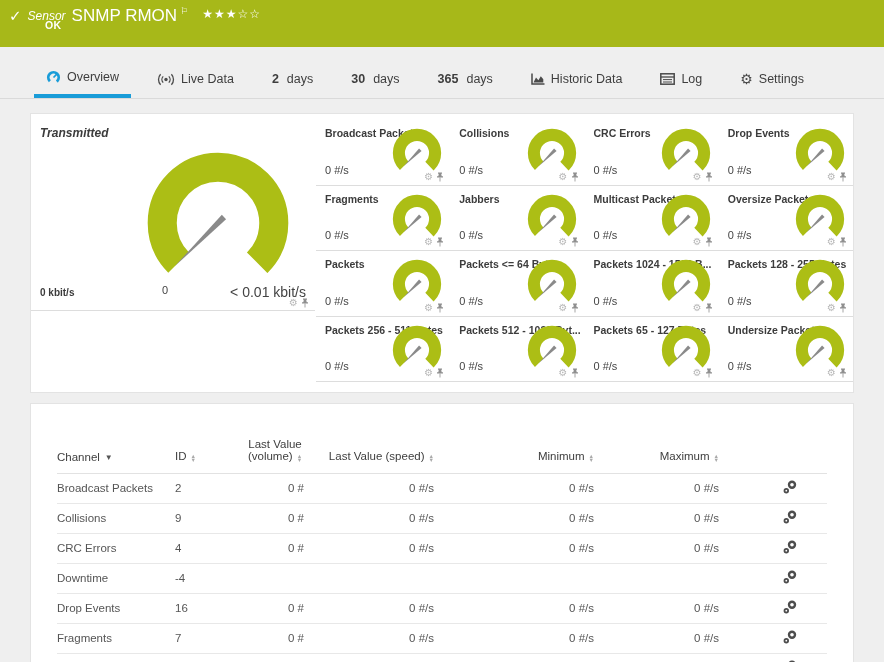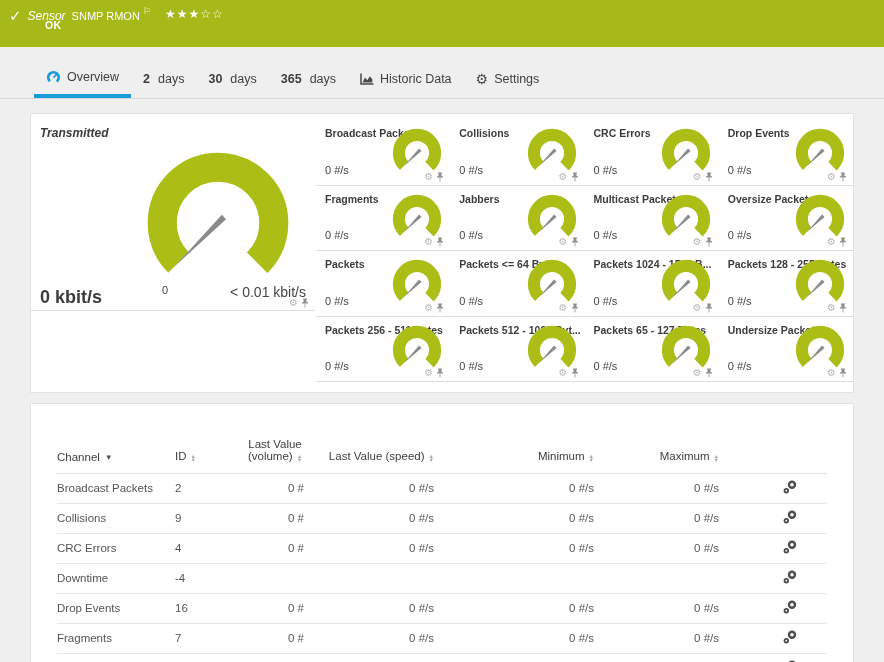--- a/index.html
+++ b/index.html
@@ -7,43 +7,43 @@
     width:884px;height:662px;overflow:hidden;position:relative;
     background:#efefef;
     font-family:"Liberation Sans","DejaVu Sans",sans-serif;
     color:#444;
   }
   
   .sensor-header{position:absolute;left:0;top:0;width:884px;height:47px;background:#a7b819;color:#fff;}
   .hdr-line{position:absolute;left:9px;top:5px;display:flex;align-items:flex-start;white-space:nowrap;}
   .hdr-check{font-size:15px;font-weight:bold;margin-right:6px;line-height:22px;}
   .hdr-kind{font-style:italic;font-size:12px;line-height:22px;margin-right:6px;}
-  .hdr-name{font-size:11px;line-height:22px;}
+  .hdr-name{font-size:17px;line-height:22px;}
   .hdr-flag{font-size:9px;margin-left:3px;line-height:12px;}
   .hdr-stars{font-size:12px;letter-spacing:1px;margin-left:14px;line-height:18px;}
   .hdr-status{position:absolute;left:45px;top:19px;font-size:10.5px;font-weight:bold;letter-spacing:.3px;}
   
   .tabs{position:absolute;left:0;top:60px;width:884px;height:39px;display:flex;align-items:stretch;
-        padding-left:34px;box-sizing:border-box;border-bottom:1px solid #dadada;}
+        padding-left:34px;box-sizing:border-box;border-bottom:1px solid #dadada;column-gap:14px;}
   .tab{display:flex;align-items:center;gap:6px;padding:0 12px;font-size:12.5px;color:#3e3e3e;cursor:pointer;}
   .tab .num{font-weight:bold;margin-right:2px;}
   .tab.active{border-bottom:4px solid #199cd8;}
   .tab svg{flex:0 0 auto;}
   .tab .gear-glyph{font-size:14px;color:#4a4a4a;line-height:14px;}
   
   .panel{position:absolute;left:30px;width:822px;background:#fff;border:1px solid #e3e3e3;box-sizing:content-box;}
   .panel-gauges{top:113px;height:278px;}
   .panel-table{top:403px;height:270px;}
   
   .main-gauge{position:absolute;left:0;top:0;width:284px;height:196px;border-bottom:1px solid #ddd;}
   .mg-title{position:absolute;left:9px;top:12px;font-size:12px;font-weight:bold;color:#3c3c3c;font-style:italic;}
   .mg-svg{position:absolute;left:112px;top:34px;}
   .mg-min{position:absolute;left:131px;top:170px;font-size:11px;color:#444;}
   .mg-max{position:absolute;right:9px;top:170px;font-size:14px;color:#444;}
-  .mg-value{position:absolute;left:9px;top:173px;font-size:18px;font-weight:bold;color:#3c3c3c;}
+  .mg-value{position:absolute;left:9px;top:173px;font-size:10px;font-weight:bold;color:#3c3c3c;}
   .main-gauge .mini-icons{position:absolute;right:6px;top:184px;}
   
   .gauge-grid{position:absolute;left:285px;top:6px;right:0;display:grid;grid-template-columns:repeat(4,1fr);}
   .gauge-cell{position:relative;height:65.5px;border-bottom:1px solid #ddd;box-sizing:border-box;overflow:visible;cursor:pointer;}
   .gc-label{position:absolute;left:9px;top:7px;font-size:10.5px;font-weight:bold;color:#3c3c3c;white-space:nowrap;}
   .gc-svg{position:absolute;right:7px;top:7px;}
   .gc-value{position:absolute;left:9px;bottom:9px;font-size:11px;color:#444;}
   .mini-icons{display:flex;align-items:center;gap:3px;}
   .gauge-cell .mini-icons{position:absolute;right:6px;bottom:3px;}
   .mi-gear{font-size:10px;color:#b9b9b9;line-height:10px;}
@@ -76,37 +76,53 @@
 
 <nav class="tabs">
   <div class="tab active">
     <svg width="15" height="15" viewBox="0 0 16 16">
       <circle cx="8" cy="8" r="5.5" fill="none" stroke="#199cd8" stroke-width="3" stroke-dasharray="25.9 8.7" transform="rotate(135 8 8)"></circle>
       <line x1="8" y1="8" x2="11.5" y2="4.5" stroke="#199cd8" stroke-width="1.8"></line>
     </svg>
     <span>Overview</span>
   </div>
   <div class="tab">
+    <svg width="18" height="13" viewBox="0 0 18 13">
+      <circle cx="9" cy="6.5" r="1.7" fill="#4a4a4a"></circle>
+      <path d="M6.2 3.4 a4.4 4.4 0 0 0 0 6.2 M3.6 1.2 a7.8 7.8 0 0 0 0 10.6 M11.8 3.4 a4.4 4.4 0 0 1 0 6.2 M14.4 1.2 a7.8 7.8 0 0 1 0 10.6" fill="none" stroke="#4a4a4a" stroke-width="1.3"></path>
+    </svg>
+    <span>Live Data</span>
+  </div>
+  <div class="tab">
     <span class="num">2</span>
     <span>days</span>
   </div>
   <div class="tab">
     <span class="num">30</span>
     <span>days</span>
   </div>
   <div class="tab">
     <span class="num">365</span>
     <span>days</span>
   </div>
   <div class="tab">
     <svg width="14" height="12" viewBox="0 0 14 12">
       <path d="M1 0.5 V11 H13.5" stroke="#4a4a4a" stroke-width="1.5" fill="none"></path>
       <path d="M2.5 9.6 L5 4.6 L7.4 7.2 L9.8 3.2 L12.3 6.2 V9.6 Z" fill="#4a4a4a"></path>
     </svg>
     <span>Historic Data</span>
+  </div>
+  <div class="tab">
+    <svg width="15" height="12" viewBox="0 0 15 12">
+      <rect x="0.8" y="0.8" width="13.4" height="10.4" fill="none" stroke="#4a4a4a" stroke-width="1.5"></rect>
+      <line x1="1" y1="4" x2="14" y2="4" stroke="#4a4a4a" stroke-width="1.3"></line>
+      <line x1="3" y1="6.6" x2="12" y2="6.6" stroke="#4a4a4a" stroke-width="1"></line>
+      <line x1="3" y1="9" x2="12" y2="9" stroke="#4a4a4a" stroke-width="1"></line>
+    </svg>
+    <span>Log</span>
   </div>
   <div class="tab">
     <span class="gear-glyph">⚙</span>
     <span>Settings</span>
   </div>
 </nav>
 
 <section class="panel panel-gauges">
 
   <div class="main-gauge">

